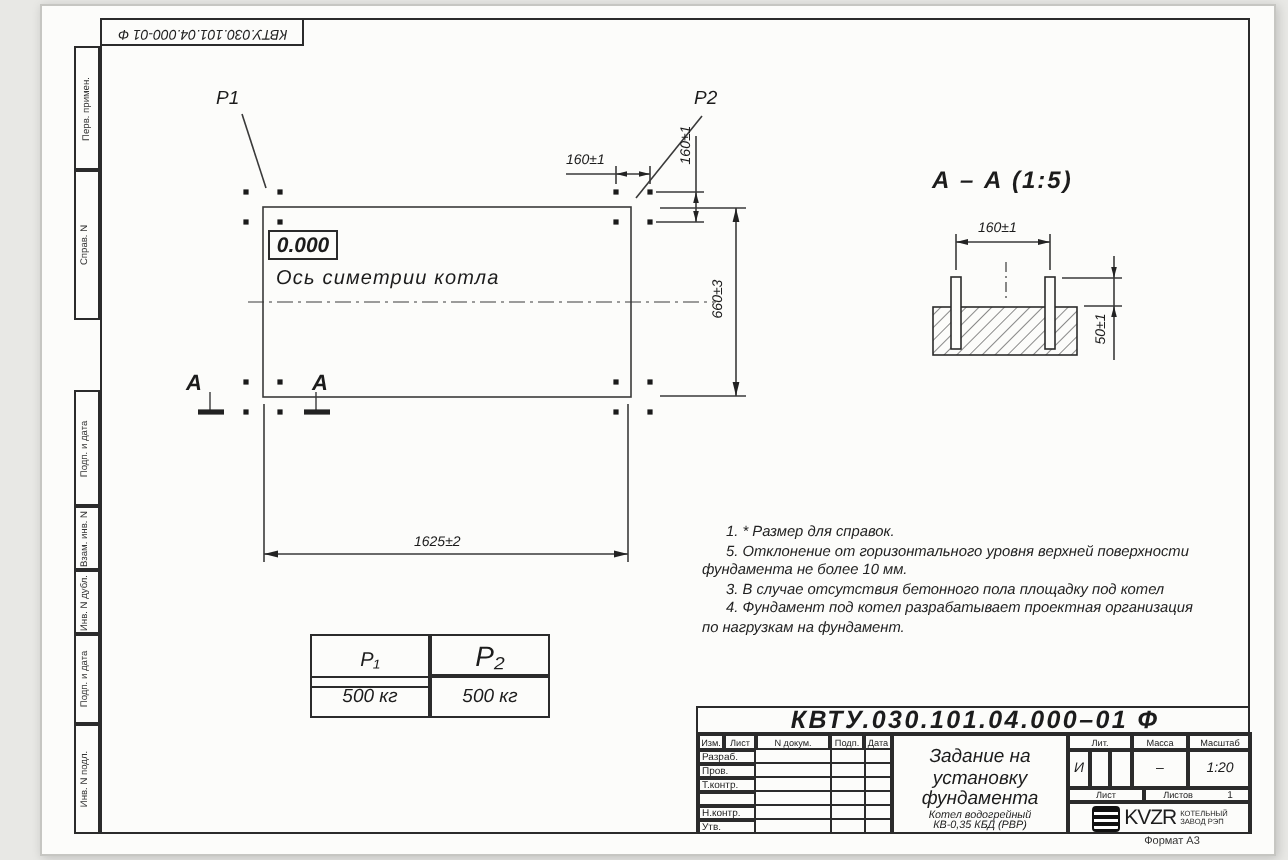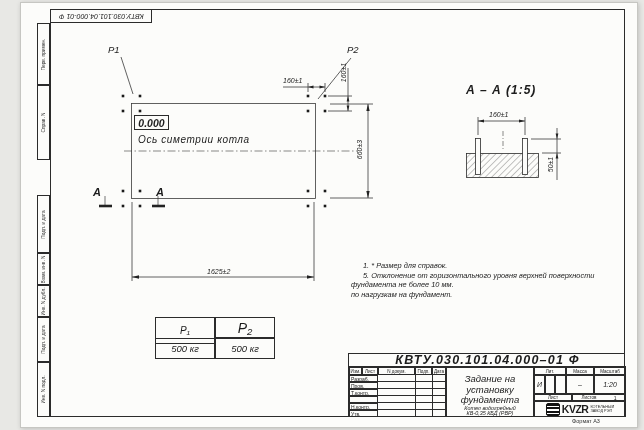--- a/index.html
+++ b/index.html
@@ -163,20 +163,22 @@
     </div>
   <div class="abs cell" style="left:60px;top:21px;width:60px;height:21px">
     <span class="it" style="font-size:9.5px">500 кг</span>
     </div>
 </div>
 
 <div class="abs" style="left:351px;top:261px;width:274px">
   <div class="note-line" style="padding-left:12px">1.  * Размер для справок.</div>
   <div class="note-line" style="padding-left:12px">5.  Отклонение от горизонтального уровня верхней поверхности</div>
   <div class="note-line">фундамента не более 10 мм.</div>
+  <div class="note-line" style="padding-left:12px">3.  В случае отсутствия бетонного пола площадку под котел</div>
+  <div class="note-line" style="padding-left:12px">4.  Фундамент под котел разрабатывает проектная организация</div>
   <div class="note-line">по нагрузкам на фундамент.</div>
 </div>
 
 <div class="abs" style="left:348px;top:353px;width:277px;height:64px;border:1.2px solid #2b2b2b;background:#fcfcfa">
 
   <div class="abs cell" style="left:0;top:0;width:277px;height:13px;border-width:0 0 1px 0">
     <span class="it" style="font-size:12.5px;font-weight:bold;letter-spacing:1.2px">КВТУ.030.101.04.000–01  Ф</span>
   </div>
 
   <div class="abs cell" style="left:0;top:13px;width:13px;height:8px">
@@ -254,21 +256,21 @@
   <div class="abs cell" style="left:185px;top:40px;width:38px;height:7px">
     <span style="font-size:4.6px">Лист</span>
     </div>
   <div class="abs cell" style="left:223px;top:40px;width:54px;height:7px;justify-content:space-around">
     <span style="font-size:4.6px">Листов</span>
     <span style="font-size:5px">1</span>
     </div>
 
   <div class="abs cell" style="left:185px;top:47px;width:92px;height:16px;gap:2px">
     <span style="display:inline-block;width:12px;height:11px;background:repeating-linear-gradient(#111 0 2px,#fff 2px 3.5px);border:1px solid #111;border-radius:2px"></span>
-    <span style="font-size:10.5px;font-weight:bold;letter-spacing:-0.5px">KVZR</span>
+    <span style="font-size:10.5px;font-weight:normal;letter-spacing:-0.5px">KVZR</span>
     <span style="display:inline-flex;flex-direction:column;line-height:4px;text-align:left">
       <span style="font-size:3.8px">КОТЕЛЬНЫЙ</span>
       <span style="font-size:3.8px">ЗАВОД РЭП</span>
     </span>
   </div>
 </div>
 
 <div class="abs" style="left:558px;top:418px;width:56px;text-align:center;font-size:5.5px;color:#333">Формат А3</div>
 
 </body></html>

